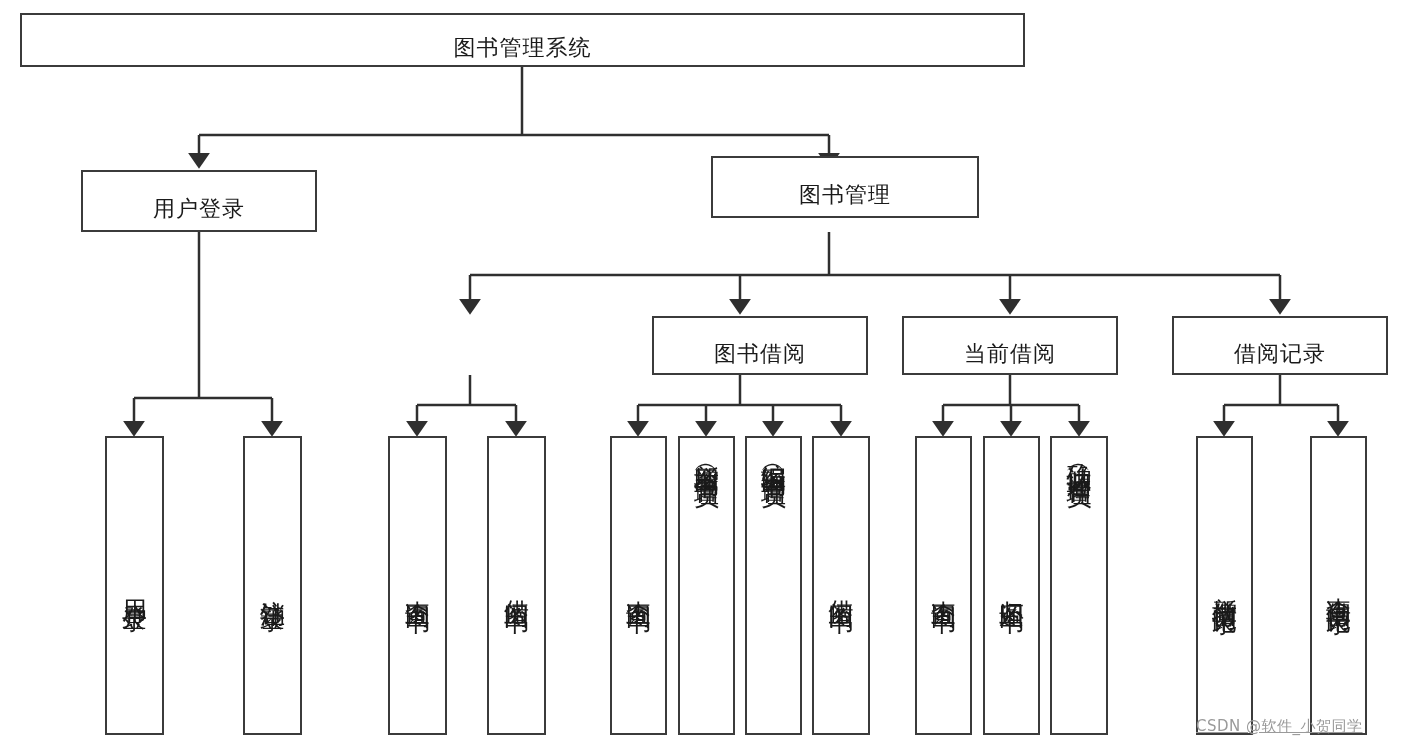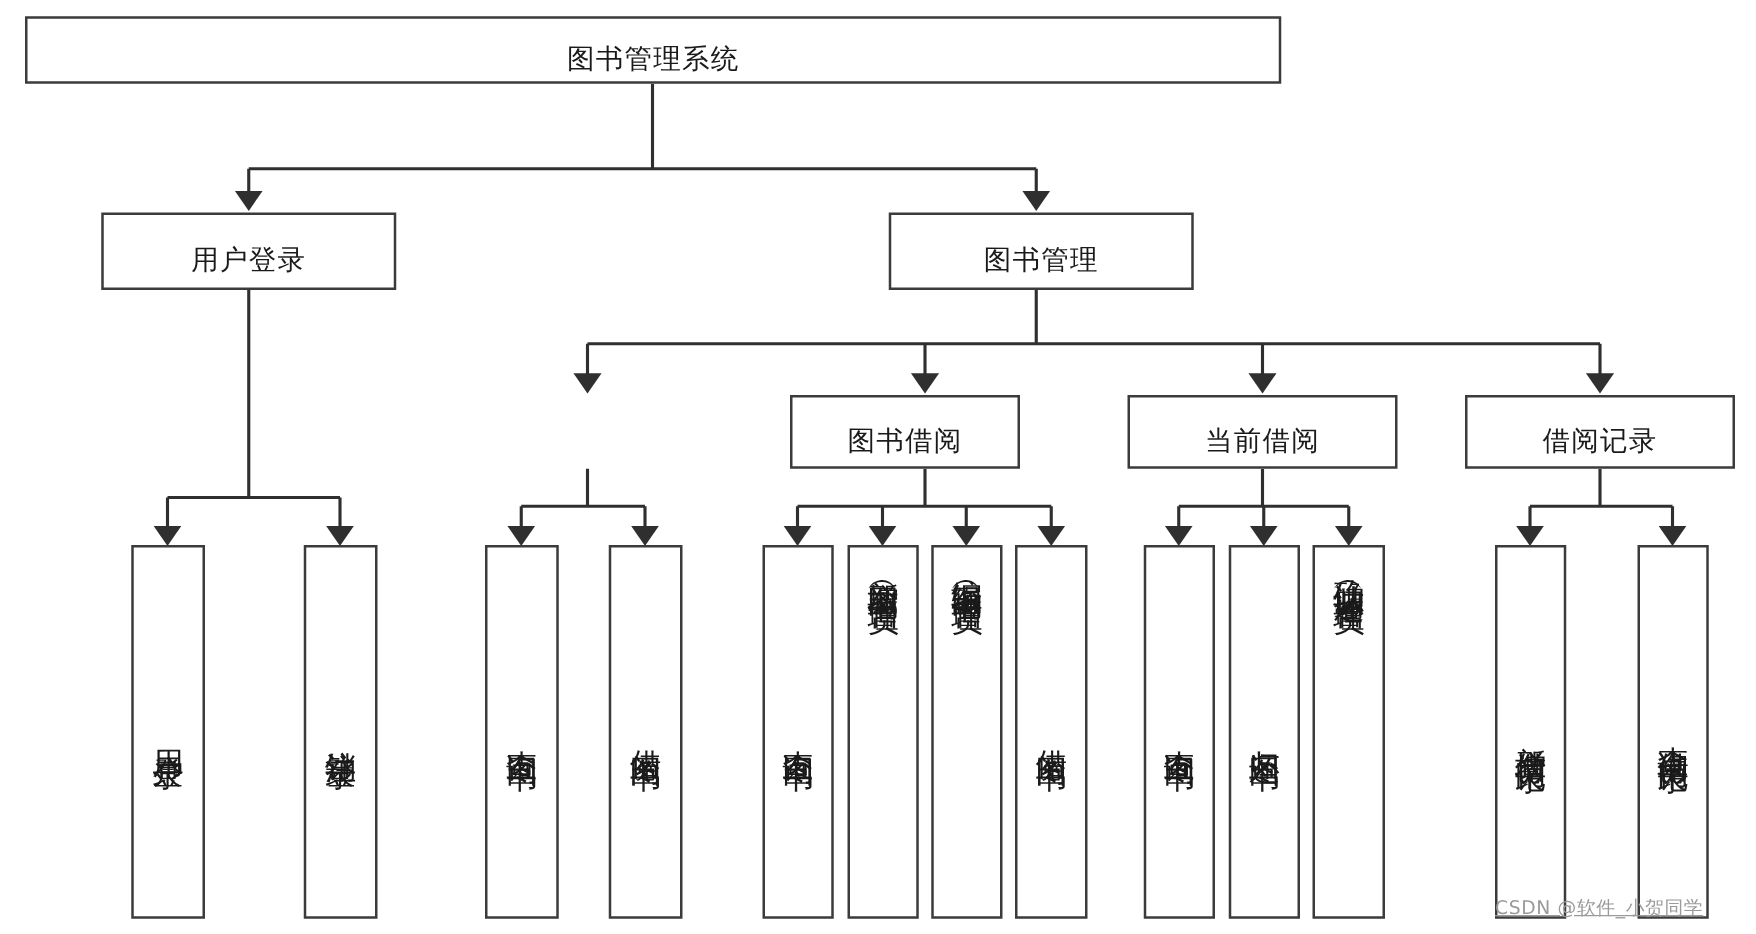--- a/index.html
+++ b/index.html
@@ -125,25 +125,25 @@
     </g>
   </svg>
 
   <div class="node horiz" style="left:20px; top:13px; width:1005px; height:54px;">
     <span class="label">图书管理系统</span>
   </div>
 
   <div class="node horiz" style="left:81px; top:170px; width:236px; height:62px;">
     <span class="label">用户登录</span>
   </div>
-  <div class="node horiz" style="left:711px; top:170px; width:244px; height:62px;">
+  <div class="node horiz" style="left:711px; top:156px; width:268px; height:62px;">
     <span class="label">图书管理</span>
   </div>
 
-  <div class="node horiz" style="left:632px; top:316px; width:184px; height:59px;">
+  <div class="node horiz" style="left:652px; top:316px; width:216px; height:59px;">
     <span class="label">图书借阅</span>
   </div>
   <div class="node horiz" style="left:1172px; top:316px; width:216px; height:59px;">
     <span class="label">借阅记录</span>
   </div>
   <div class="node horiz" style="left:902px; top:316px; width:216px; height:59px;">
     <span class="label">当前借阅</span>
   </div>
 
   <div class="node vert mid" style="left:105px; top:436px; width:59px; height:299px;">

